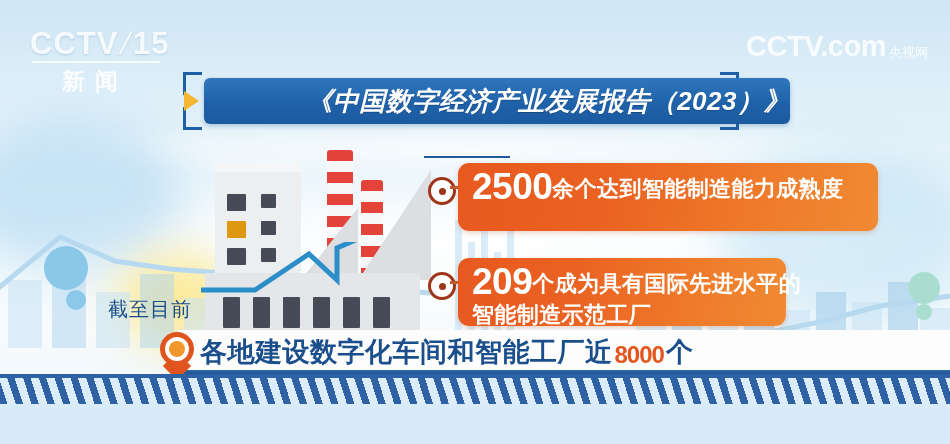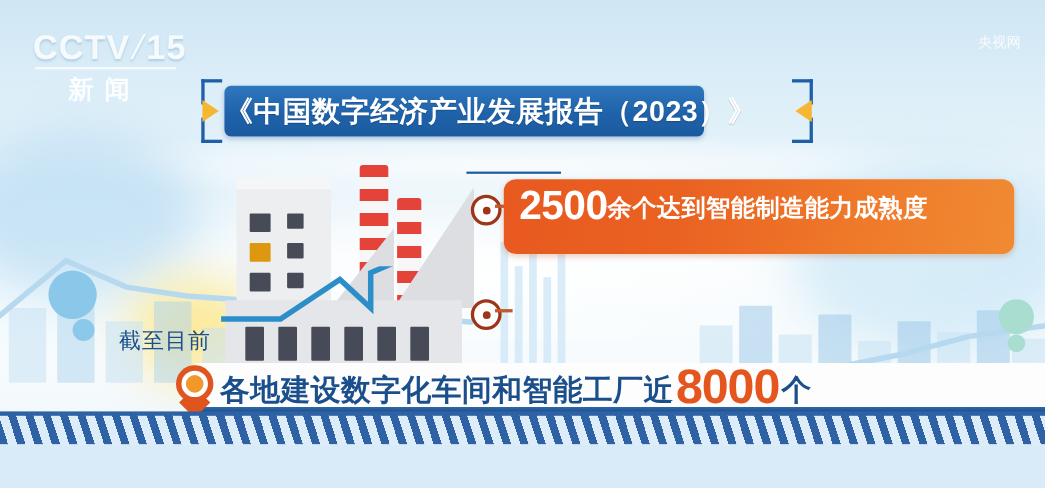--- a/index.html
+++ b/index.html
@@ -77,24 +77,24 @@
   .title-wrap{position:absolute;left:183px;top:72px;width:556px;height:58px;}
   .corner{position:absolute;border:3px solid #1e5fa8;width:16px;height:20px;}
   .corner.tl{left:0;top:0;border-right:none;border-bottom:none;}
   .corner.bl{left:0;bottom:0;border-right:none;border-top:none;}
   .corner.tr{right:0;top:0;border-left:none;border-bottom:none;}
   .corner.br{right:0;bottom:0;border-left:none;border-top:none;}
   .tri{position:absolute;top:19px;width:0;height:0;border-top:10px solid transparent;
     border-bottom:10px solid transparent;}
   .tri.left{left:1px;border-left:15px solid #f5b731;}
   .tri.right{right:1px;border-right:15px solid #f5b731;}
-  .title-box{position:absolute;left:21px;top:6px;width:436px;height:46px;border-radius:6px;
+  .title-box{position:absolute;left:21px;top:6px;width:586px;height:46px;border-radius:6px;
     background:linear-gradient(180deg,#2f77bd 0%,#1f62aa 55%,#1b5a9f 100%);
-    display:flex;align-items:center;justify-content:flex-start;
-    box-shadow:0 2px 5px rgba(30,80,140,.28);}
+    display:flex;align-items:center;justify-content:flex-end;
+    box-shadow:0 2px 5px rgba(30,80,140,.28);font-style:italic;}
   .title-text{color:#fff;font-size:26px;font-weight:700;letter-spacing:.5px;
     white-space:nowrap;text-shadow:0 1px 1px rgba(0,0,0,.2);}
 
   .shows{position:absolute;left:408px;top:130px;width:120px;text-align:center;
     color:#1d5a9e;font-size:19px;font-weight:700;letter-spacing:6px;}
   .shows-rule{position:absolute;left:424px;top:156px;width:86px;height:2px;background:#1d5a9e;}
 
   
   .bulls{position:absolute;width:22px;height:22px;border-radius:50%;
     border:3px solid #9e3518;background:#fff;display:flex;align-items:center;justify-content:center;}
@@ -112,21 +112,21 @@
 
   .freeline{position:absolute;font-size:22px;font-weight:700;color:#fff;white-space:nowrap;
     -webkit-text-stroke:2.5px #e8591f;paint-order:stroke fill;letter-spacing:.4px;}
 
   
   .botbar{position:absolute;left:178px;top:330px;width:772px;height:42px;background:#fdfdfd;}
   .botbar-rule{position:absolute;left:178px;top:370px;width:772px;height:5px;
     background:linear-gradient(180deg,#2d67a8,#1c4f8c);}
   .bottxt{position:absolute;left:200px;top:336px;white-space:nowrap;
     font-size:27px;font-weight:700;color:#1b4f8c;letter-spacing:.5px;line-height:32px;}
-  .bottxt .num{color:#e4561d;font-size:44px;font-weight:700;letter-spacing:-1px;
+  .bottxt .num{color:#e4561d;font-size:24px;font-weight:700;letter-spacing:-1px;
     vertical-align:-2px;margin:0 2px;}
 
   .pin{position:absolute;left:160px;top:332px;width:34px;height:44px;}
   .pin-body{position:absolute;left:0;top:0;width:34px;height:34px;border-radius:50% 50% 50% 50%;
     background:#e0541e;}
   .pin-tip{position:absolute;left:7px;top:24px;width:20px;height:20px;background:#e0541e;
     transform:rotate(45deg);border-radius:0 0 4px 0;}
   .pin-ring{position:absolute;left:5px;top:5px;width:24px;height:24px;border-radius:50%;
     background:#fff;}
   .pin-core{position:absolute;left:9px;top:9px;width:16px;height:16px;border-radius:50%;
@@ -223,20 +223,21 @@
 
   <div class="cctv-logo">
     <div class="cctv-main">
       <span>CCTV</span><span class="cctv-slash">/</span><span>15</span>
     </div>
     <div class="cctv-rule"></div>
     <div class="cctv-sub">新闻</div>
   </div>
 
   <div class="wm">
+    <div class="wm-main">CCTV.com</div>
     <div class="wm-cn">央视网</div>
   </div>
 
   <div class="title-wrap">
     <div class="corner tl"></div>
     <div class="corner bl"></div>
     <div class="corner tr"></div>
     <div class="corner br"></div>
     <div class="tri left"></div>
     <div class="tri right"></div>
@@ -244,31 +245,37 @@
       <span class="title-text">《中国数字经济产业发展报告（2023）》</span>
     </div>
   </div>
 
   <div class="shows-rule"></div>
 
   <div class="bulls" style="left:428px;top:177px;">
       <i></i>
     </div>
   <div class="bull-stem" style="left:450px;top:186px;width:16px;"></div>
-  <div class="opanel" style="left:458px;top:163px;width:464px;height:68px;">
+  <div class="opanel" style="left:458px;top:163px;width:420px;height:68px;">
     <div class="oline">
       <span class="big">2500</span><span class="mid">余个达到智能制造能力成熟度</span>
     </div>
   </div>
 
 
   <div class="bulls" style="left:428px;top:272px;">
       <i></i>
     </div>
   <div class="bull-stem" style="left:450px;top:281px;width:16px;"></div>
+  <div class="opanel" style="left:458px;top:258px;width:328px;height:68px;">
+    <div class="oline">
+      <span class="big">209</span><span class="mid">个成为具有国际先进水平的</span>
+    </div>
+    <div class="oline mid" style="margin-top:1px;">智能制造示范工厂</div>
+  </div>
 
   <div class="asof">截至目前</div>
 
   <div class="botbar"></div>
   <div class="botbar-rule"></div>
 
   <div class="pin">
     <div class="pin-tip"></div>
     <div class="pin-body"></div>
     <div class="pin-ring"></div>

